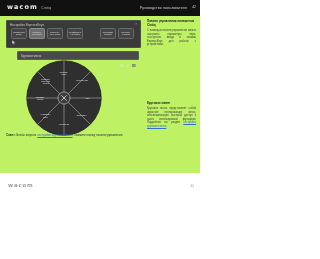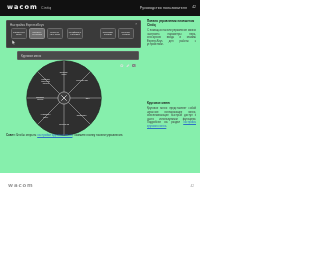--- a/index.html
+++ b/index.html
@@ -3,21 +3,21 @@
 <meta charset="utf-8">
 <style>
   html,body{margin:0;padding:0;}
   body{
     width:200px;height:259px;overflow:hidden;
     background:#ffffff;
     font-family:"Liberation Sans", sans-serif;
     color:#222;
     -webkit-font-smoothing:none;
   }
-  .page{position:relative;width:200px;height:195px;background:#86efac;padding-left:47px;}
+  .page{position:relative;width:200px;height:195px;background:#bef264;padding-left:47px;}
 
   
   .header{
     position:absolute;left:0;top:0;width:200px;height:16px;
     background:#111111;
   }
   .logo-wrap{position:absolute;left:7px;top:4px;display:flex;align-items:baseline;gap:3px;}
   .logo{
     font-size:6.5px;letter-spacing:1.1px;color:#f2f2f2;font-weight:700;
     font-family:"DejaVu Sans", sans-serif;line-height:7px;

